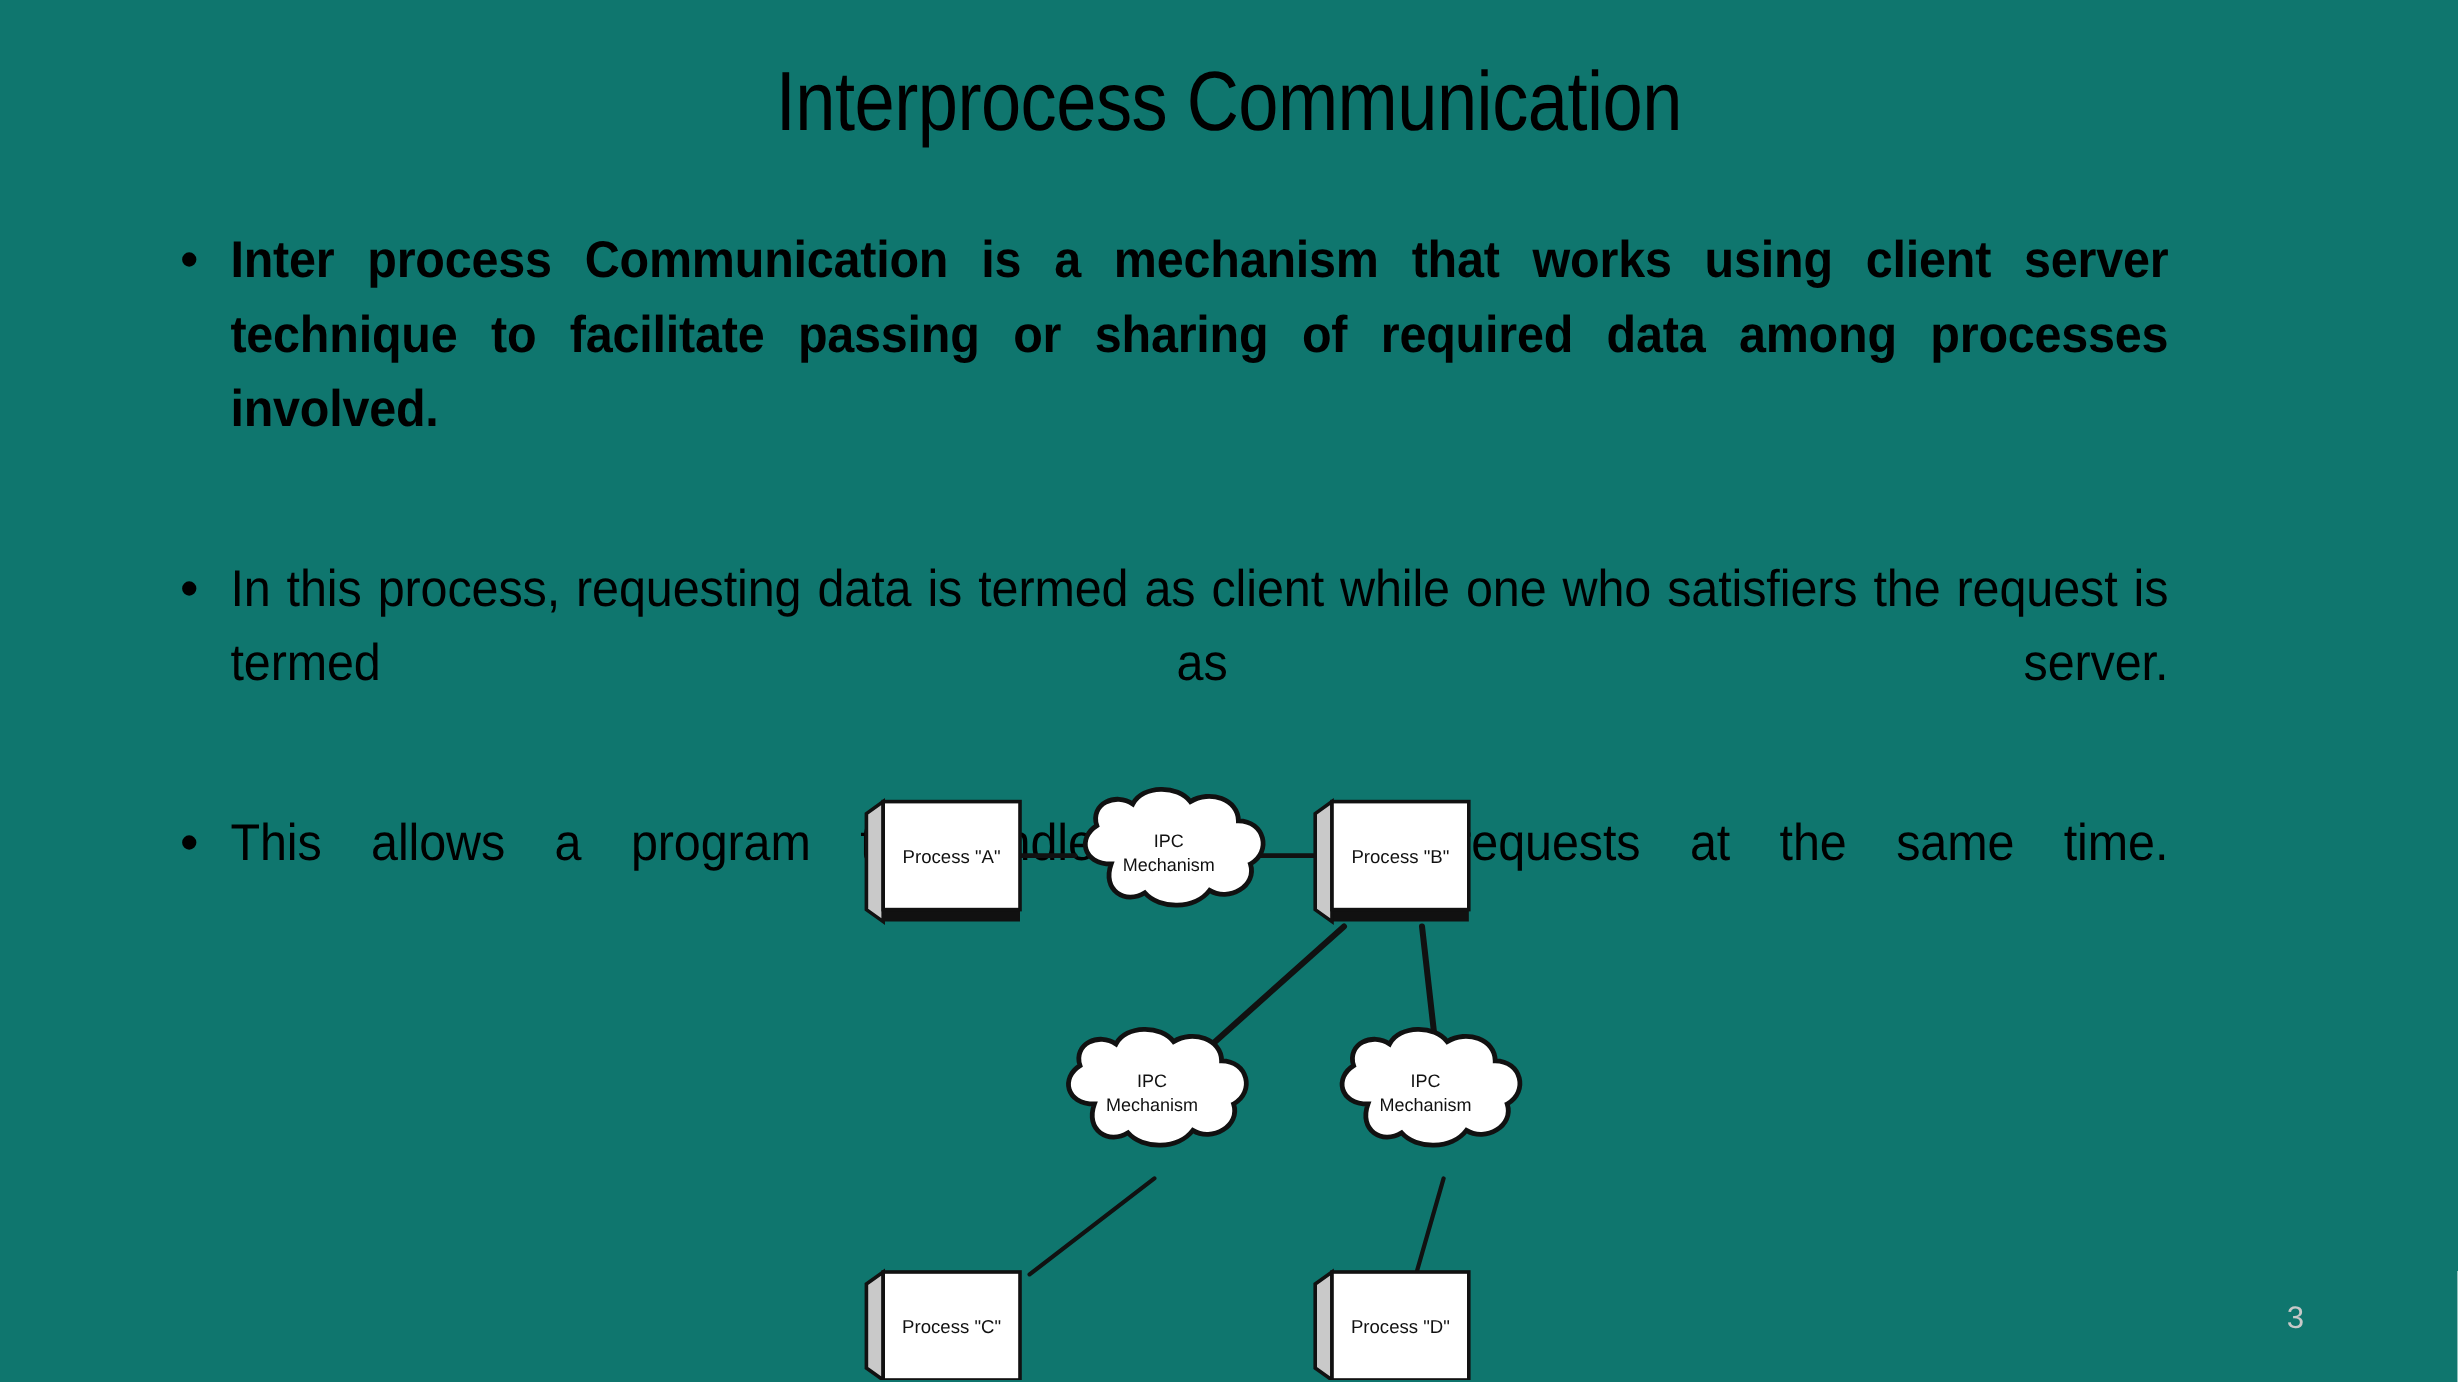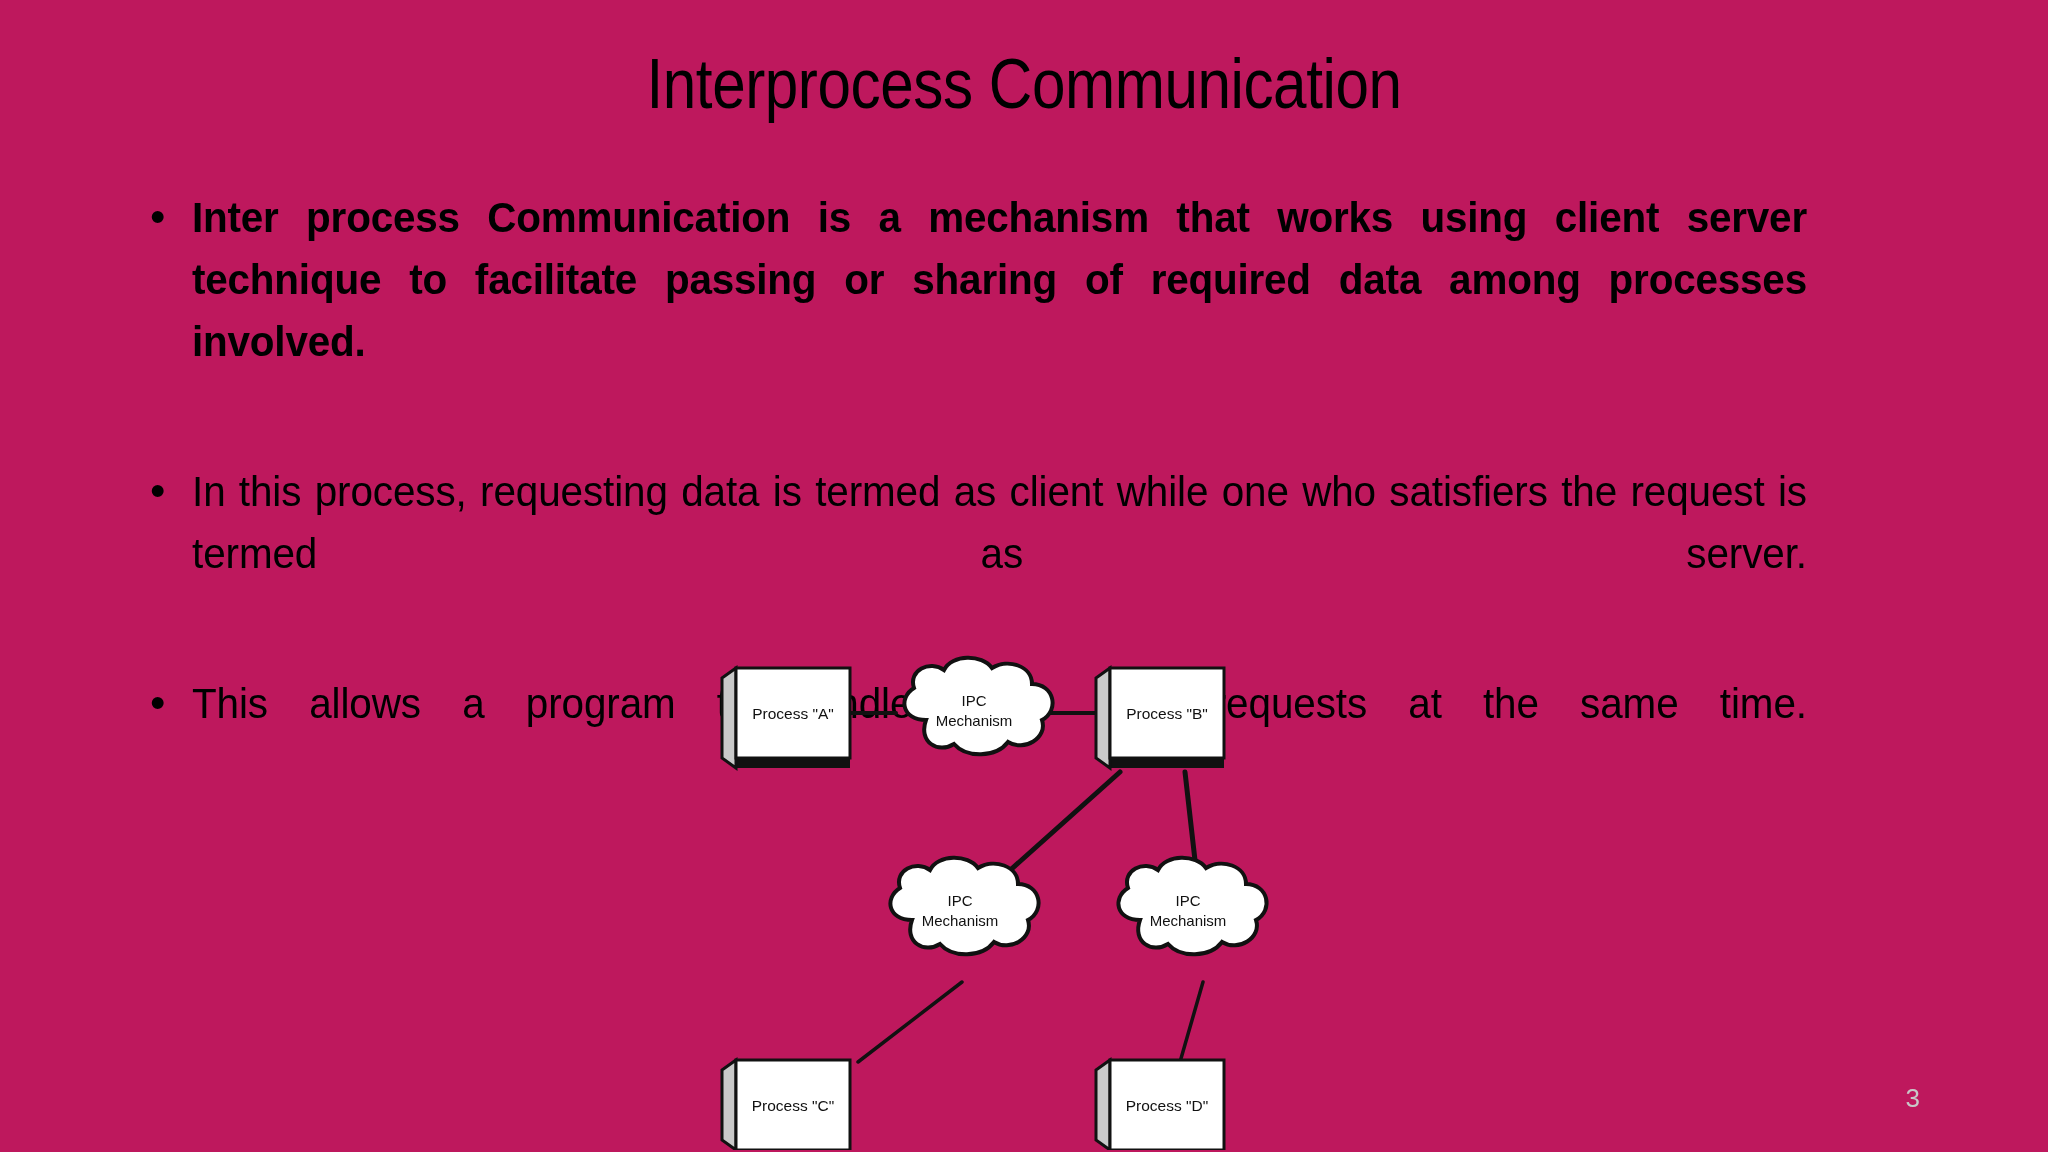--- a/index.html
+++ b/index.html
@@ -12,21 +12,21 @@
     height: 1152px;
     position: relative;
     overflow: hidden;
     font-family: "Liberation Sans", "DejaVu Sans", sans-serif;
     color: #000000;
   }
 
   .slide {
     position: absolute;
     inset: 0;
-    background: #be185d;
+    background: #0f766e;
     padding-left: 28px;
   }
 
   
   .slide-title {
     position: absolute;
     top: 48px;
     left: 0;
     width: 2048px;
     text-align: center;

